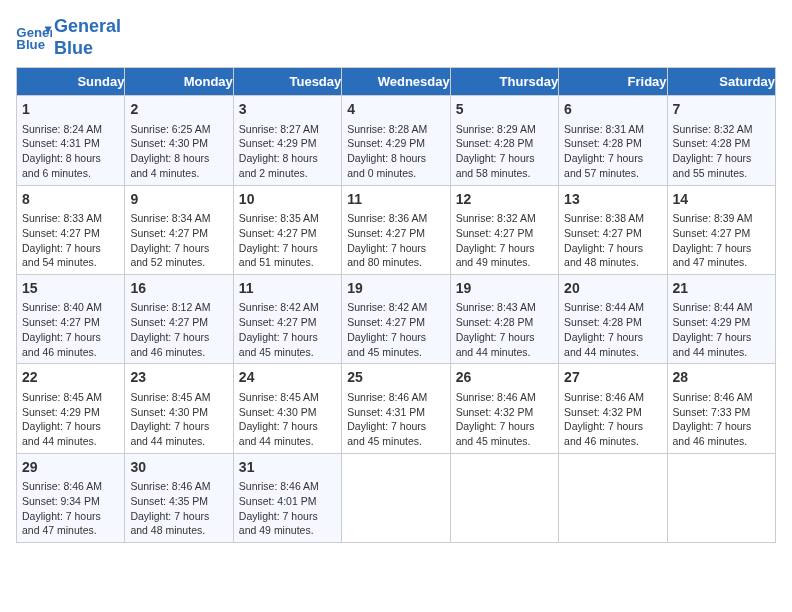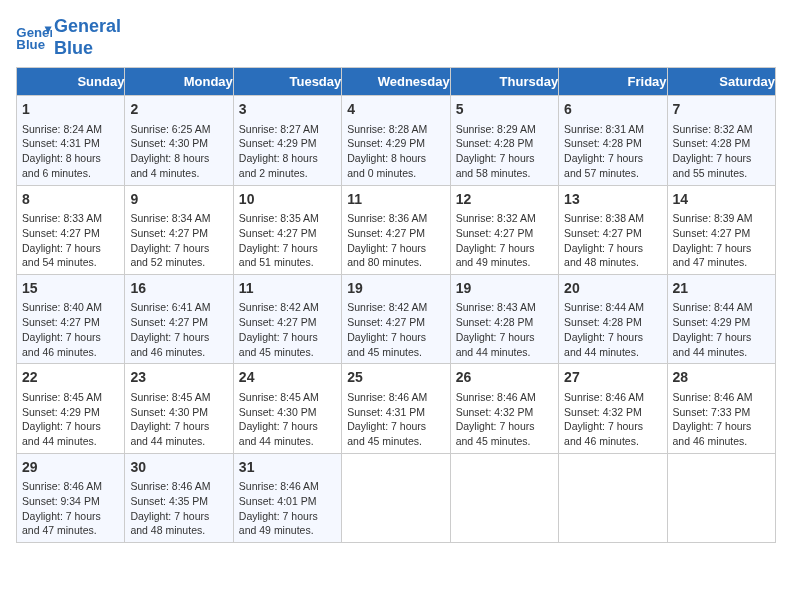--- a/index.html
+++ b/index.html
@@ -222,21 +222,21 @@
       <tr>
         <td>
           <span class="day-num">15</span>
           <div>Sunrise: 8:40 AM</div>
           <div>Sunset: 4:27 PM</div>
           <div>Daylight: 7 hours</div>
           <div>and 46 minutes.</div>
         </td>
         <td>
           <span class="day-num">16</span>
-          <div>Sunrise: 6:41 AM</div>
+          <div>Sunrise: 8:12 AM</div>
           <div>Sunset: 4:27 PM</div>
           <div>Daylight: 7 hours</div>
           <div>and 46 minutes.</div>
         </td>
         <td>
           <span class="day-num">11</span>
           <div>Sunrise: 8:42 AM</div>
           <div>Sunset: 4:27 PM</div>
           <div>Daylight: 7 hours</div>
           <div>and 45 minutes.</div>

